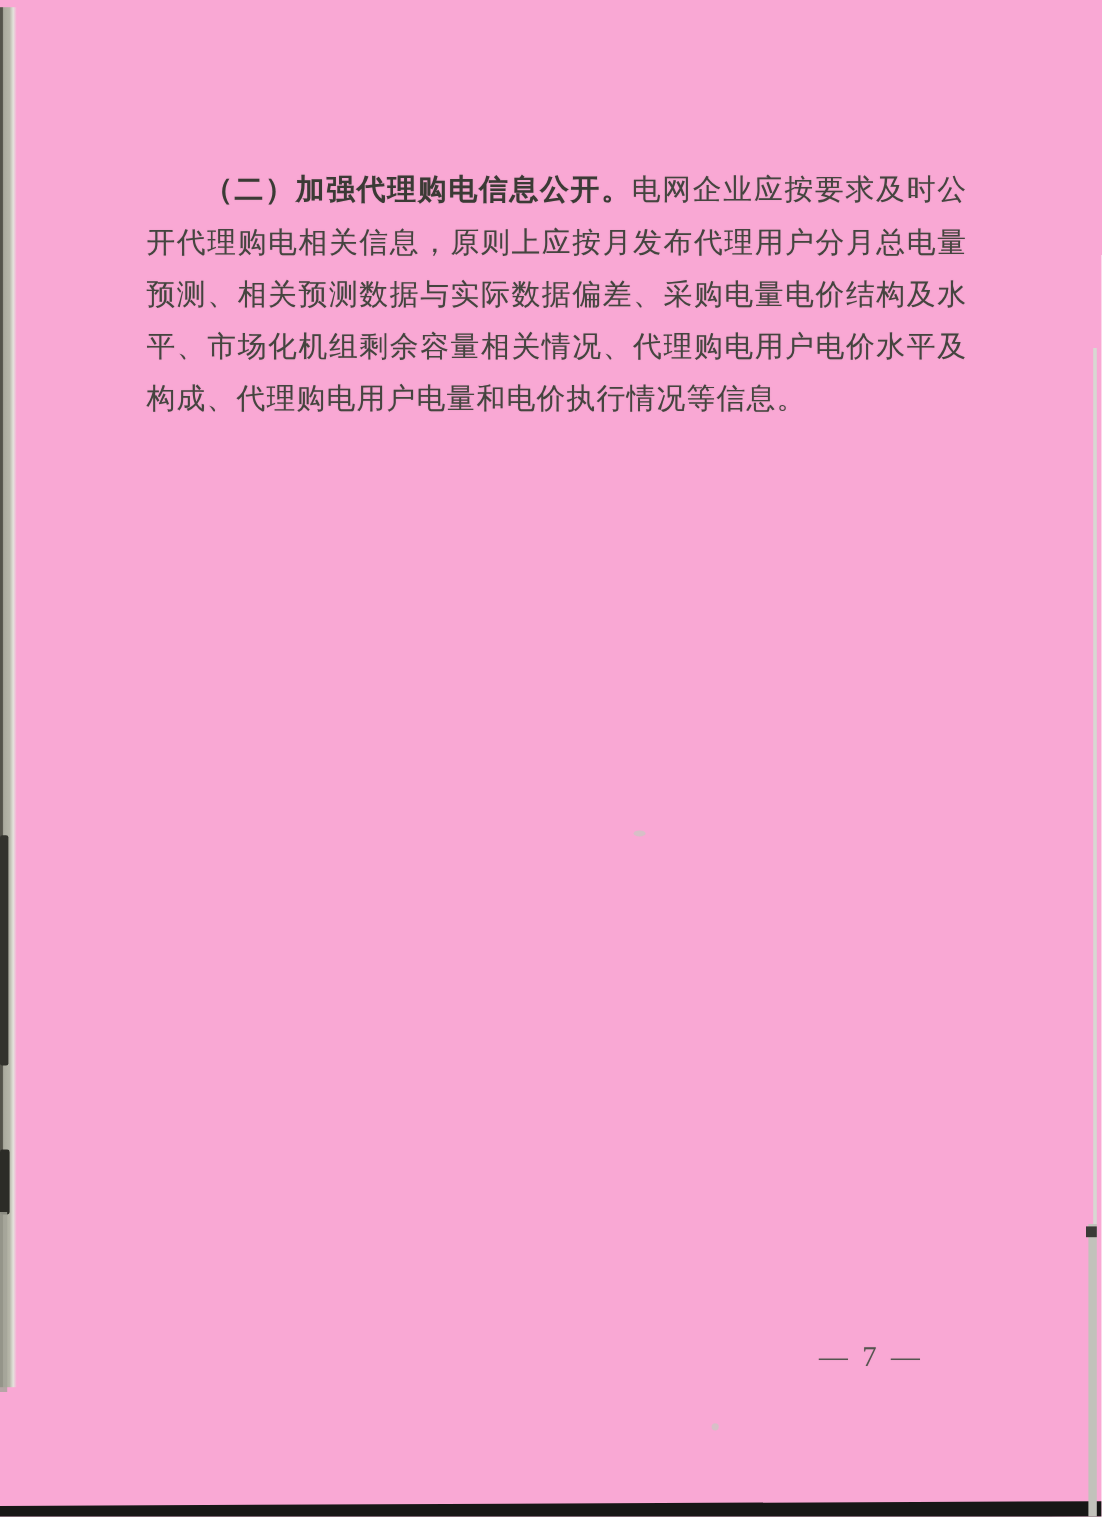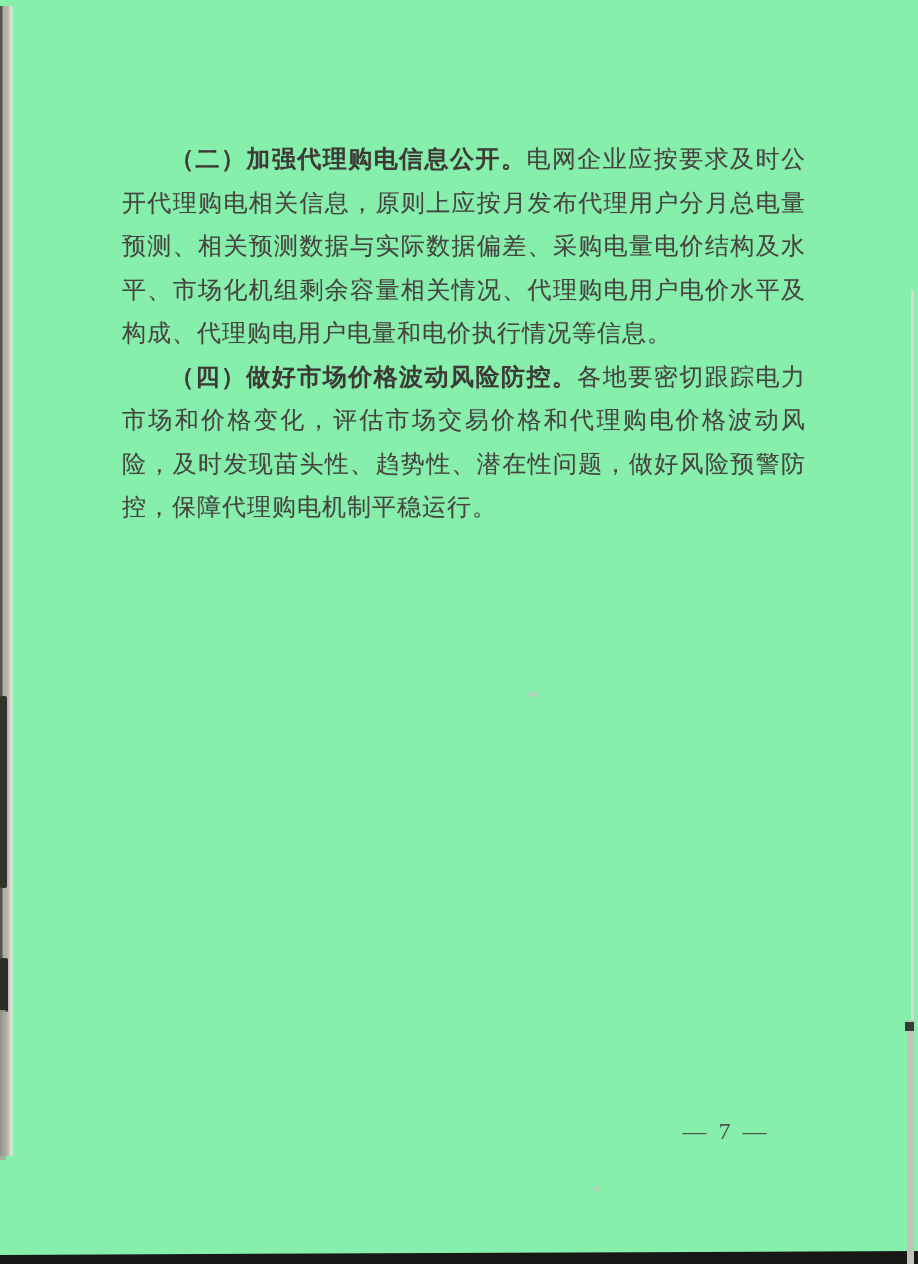--- a/index.html
+++ b/index.html
@@ -4,21 +4,21 @@
 <style>
   html, body {
     margin: 0;
     padding: 0;
     background: #ffffff;
   }
   .scan-page {
     position: relative;
     width: 918px;
     height: 1264px;
-    background: #86efac;
+    background: #f9a8d4;
     overflow: hidden;
     font-family: "Liberation Serif", "DejaVu Serif", serif;
   }
 
   
   .edge-left {
     position: absolute;
     left: 0; top: 6px;
     width: 14px; height: 1150px;
     background: linear-gradient(to right,
@@ -128,19 +128,18 @@
   <div class="edge-right-faint"></div>
   <div class="edge-right"></div>
   <div class="edge-right-tick"></div>
   <div class="smudge smudge-a"></div>
   <div class="smudge smudge-b"></div>
 
   <div class="content">
     <p><span class="para-lead">（二）加强代理购电信息公开。</span><span>电网企业应按要求及时公开代理购电相关信息，原则上应按月发布代理用户分月总电量预测、相关预测数据与实际数据偏差、采购电量电价结构及水平、市场化机组剩余容量相关情况、代理购电用户电价水平及构成、代理购电用户电量和电价执行情况等信息。</span></p>
 
 
-    <p><span class="para-lead">（四）做好市场价格波动风险防控。</span><span>各地要密切跟踪电力市场和价格变化，评估市场交易价格和代理购电价格波动风险，及时发现苗头性、趋势性、潜在性问题，做好风险预警防控，保障代理购电机制平稳运行。</span></p>
 
   </div>
 
   <div class="page-number">— 7 —</div>
 
 </div>
 
 </body></html>

